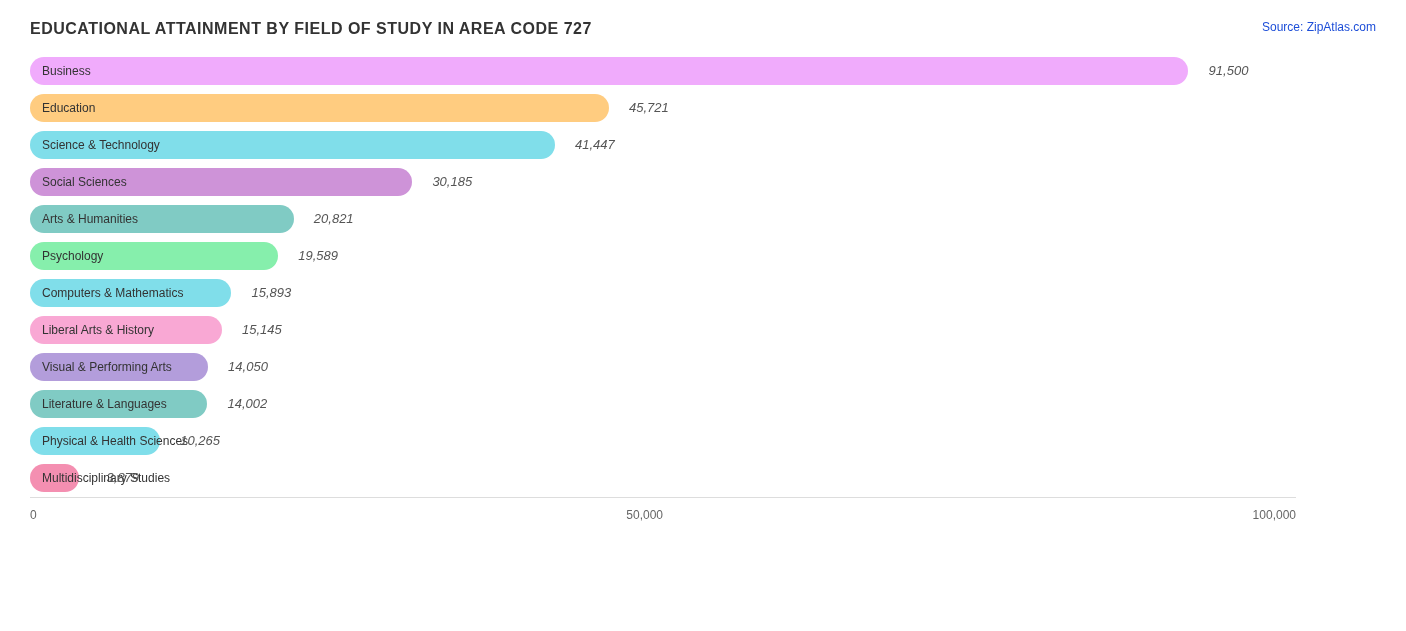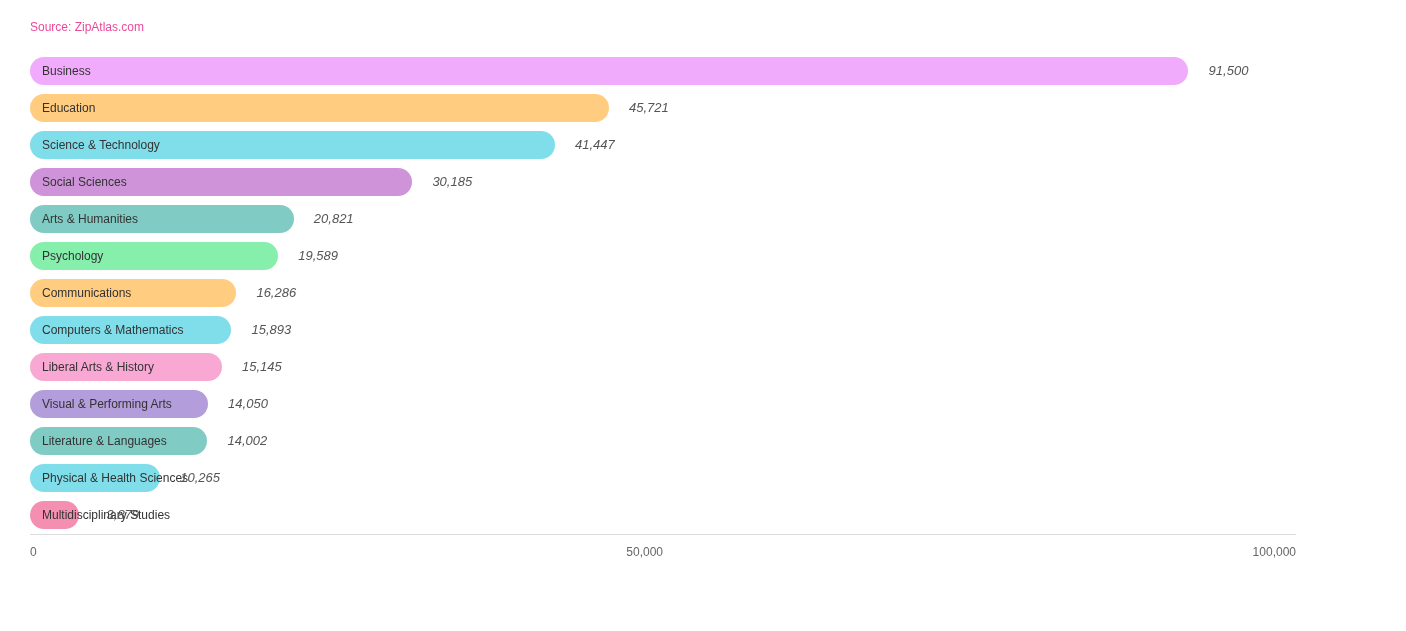--- a/index.html
+++ b/index.html
@@ -13,21 +13,21 @@
     .chart-title {
       font-size: 16px;
       font-weight: bold;
       color: #333;
       margin-bottom: 4px;
       text-transform: uppercase;
       letter-spacing: 0.5px;
     }
     .source-text {
       font-size: 12px;
-      color: #ec4899;
+      color: #1d4ed8;
       text-align: right;
       margin-bottom: 10px;
     }
     .bar-row {
       display: flex;
       align-items: center;
       margin-bottom: 3px;
       height: 34px;
     }
     .bar {
@@ -82,20 +82,21 @@
       display: flex;
       justify-content: space-between;
       align-items: flex-start;
       margin-bottom: 8px;
     }
   </style>
 </head>
 <body>
 
 <div class="header-row">
+  <div class="chart-title">EDUCATIONAL ATTAINMENT BY FIELD OF STUDY IN AREA CODE 727</div>
   <div class="source-text">Source: ZipAtlas.com</div>
 </div>
 
 <div class="chart-wrapper">
   <div class="bars-wrapper" id="barsWrapper">
 
   <div class="bar-row">
         <div class="bar" style="width: 91.5%; background-color: #f0abfc;">
           <span class="bar-inner-label">Business</span>
           <span class="bar-value">91,500</span>
@@ -122,26 +123,20 @@
       <div class="bar-row">
         <div class="bar" style="width: 20.821%; background-color: rgb(128, 203, 196);">
           <span class="bar-inner-label">Arts &amp; Humanities</span>
           <span class="bar-value">20,821</span>
         </div>
       </div>
       <div class="bar-row">
         <div class="bar" style="width: 19.589%; background-color: #86efac; align-items: center;">
           <span class="bar-inner-label">Psychology</span>
           <span class="bar-value">19,589</span>
-        </div>
-      </div>
-      <div class="bar-row">
-        <div class="bar" style="width: 16.286%; background-color: rgb(255, 204, 128);">
-          <span class="bar-inner-label">Communications</span>
-          <span class="bar-value">16,286</span>
         </div>
       </div>
       <div class="bar-row">
         <div class="bar" style="width: 15.893%; background-color: rgb(128, 222, 234);">
           <span class="bar-inner-label">Computers &amp; Mathematics</span>
           <span class="bar-value">15,893</span>
         </div>
       </div>
       <div class="bar-row">
         <div class="bar" style="width: 15.145%; background-color: #f9a8d4; text-align: center;">

